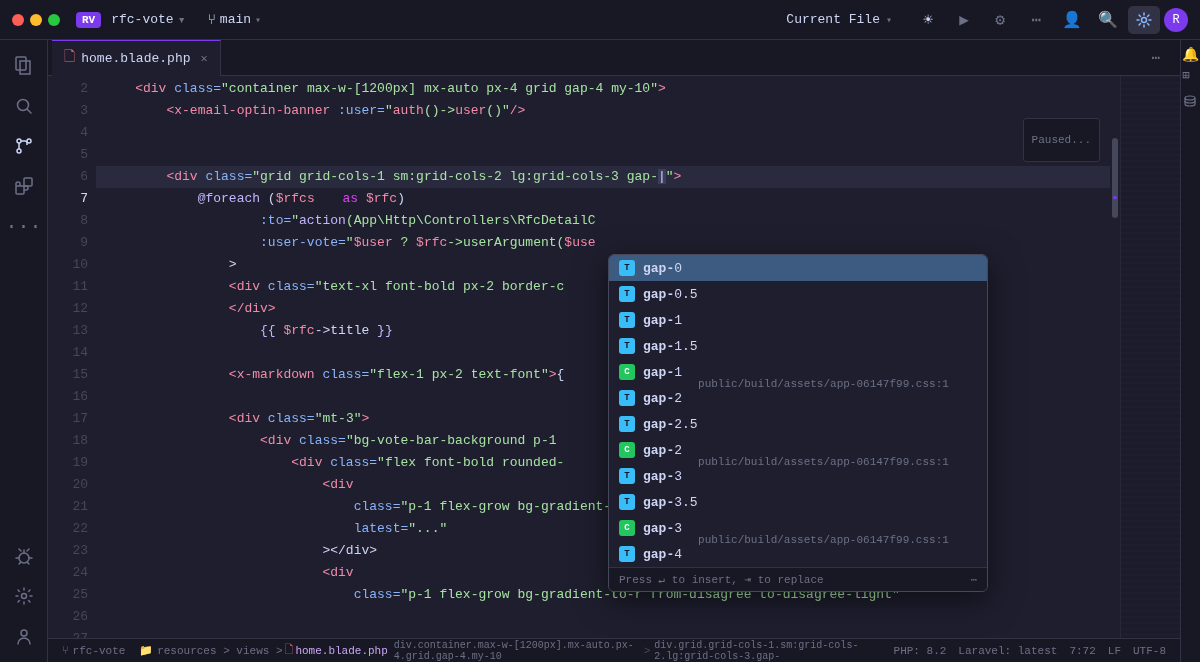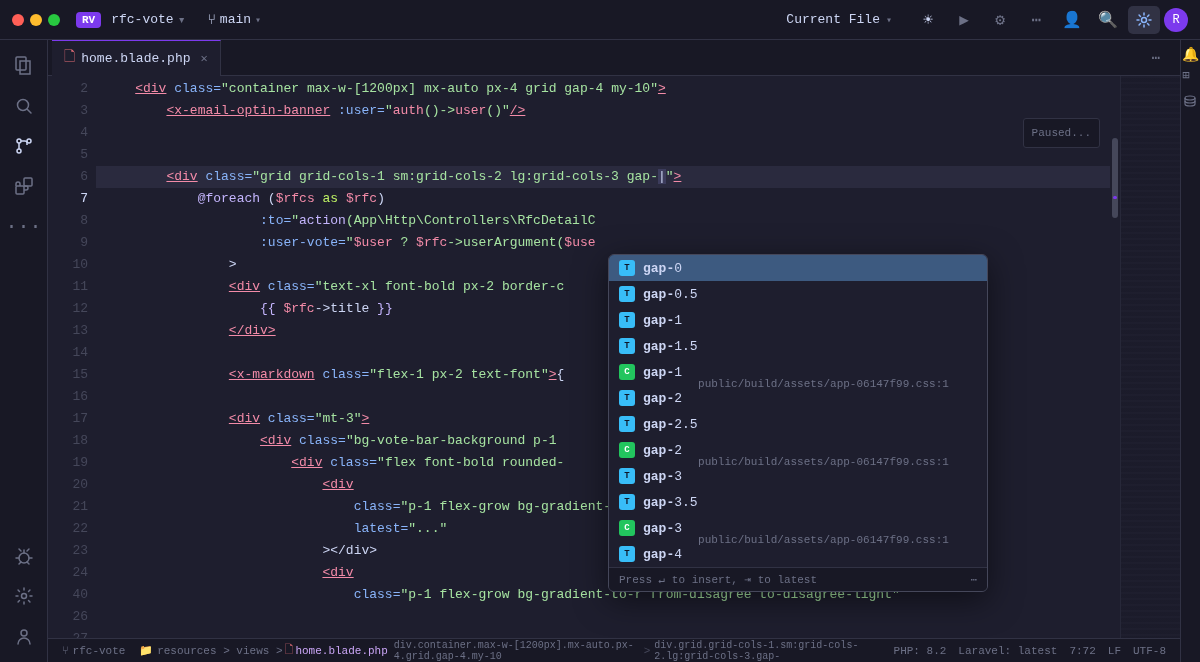--- a/index.html
+++ b/index.html
@@ -205,24 +205,24 @@
       line-height: 22px;
       white-space: pre;
       font-size: 13px;
       padding-left: 8px;
     }
     .code-line.highlighted-line {
       background: #2a2a3e;
     }
 
     
-    .c-tag { color: #f38ba8; text-decoration: underline; }
+    .c-tag { color: #f38ba8; }
     .c-attr { color: #89b4fa; }
     .c-string { color: #a6e3a1; }
-    .c-keyword { color: #bef264; }
+    .c-keyword { color: #d946ef; margin-left: 20px; }
     .c-variable { color: #f38ba8; }
     .c-bracket { color: #cdd6f4; }
     .c-blade { color: #c4b5fd; }
     .c-plain { color: #cdd6f4; }
     .c-highlight { background: #3c3c5c; color: #cdd6f4; }
 
     
     .scrollbar-track {
       width: 10px;
       background: #1e1e2e;
@@ -366,21 +366,21 @@
 
     
     .paused-badge {
       position: absolute;
       right: 80px;
       top: 42px;
       background: #181825;
       border: 1px solid #313244;
       color: #6c7086;
       font-size: 11px;
-      padding: 8px 8px;
+      padding: 15px 8px;
       border-radius: 3px;
     }
   </style>
 </head>
 <body>
 
 <div class="titlebar">
   <div class="traffic-lights">
     <div class="traffic-light tl-red"></div>
     <div class="traffic-light tl-yellow"></div>
@@ -505,38 +505,38 @@
         <span class="ln">15</span>
         <span class="ln">16</span>
         <span class="ln">17</span>
         <span class="ln">18</span>
         <span class="ln">19</span>
         <span class="ln">20</span>
         <span class="ln">21</span>
         <span class="ln">22</span>
         <span class="ln">23</span>
         <span class="ln">24</span>
-        <span class="ln">40</span>
+        <span class="ln">25</span>
         <span class="ln">26</span>
         <span class="ln">27</span>
       </div>
 
       <div class="code-area">
         <div class="code-line">    <span class="c-tag">&lt;div</span> <span class="c-attr">class=</span><span class="c-string">"container max-w-[1200px] mx-auto px-4 grid gap-4 my-10"</span><span class="c-tag">&gt;</span></div>
         <div class="code-line">        <span class="c-tag">&lt;x-email-optin-banner</span> <span class="c-attr">:user=</span><span class="c-string">"<span class="c-variable">auth</span>()-&gt;<span class="c-variable">user</span>()"</span><span class="c-tag">/&gt;</span></div>
         <div class="code-line"> </div>
         <div class="code-line"> </div>
         <div class="code-line highlighted-line">        <span class="c-tag">&lt;div</span> <span class="c-attr">class=</span><span class="c-string">"grid grid-cols-1 sm:grid-cols-2 lg:grid-cols-3 gap-<span class="c-highlight">|</span>"</span><span class="c-tag">&gt;</span></div>
         <div class="code-line">            <span class="c-blade">@foreach</span> <span class="c-bracket">(</span><span class="c-variable">$rfcs</span> <span class="c-keyword">as</span> <span class="c-variable">$rfc</span><span class="c-bracket">)</span></div>
         <div class="code-line">                    <span class="c-attr">:to=</span><span class="c-string">"<span class="c-blade">action</span>(App\Http\Controllers\RfcDetailC</span></div>
         <div class="code-line">                    <span class="c-attr">:user-vote=</span><span class="c-string">"<span class="c-variable">$user</span> ? <span class="c-variable">$rfc</span>-&gt;userArgument(<span class="c-variable">$use</span></span></div>
         <div class="code-line">                <span class="c-plain">&gt;</span></div>
         <div class="code-line">                <span class="c-tag">&lt;div</span> <span class="c-attr">class=</span><span class="c-string">"text-xl font-bold px-2 border-c</span></div>
+        <div class="code-line">                <span class="c-tag">&lt;/div&gt;</span></div>
         <div class="code-line">                    <span class="c-blade">{{</span> <span class="c-variable">$rfc</span>-&gt;title <span class="c-blade">}}</span></div>
-        <div class="code-line">                <span class="c-tag">&lt;/div&gt;</span></div>
         <div class="code-line"> </div>
         <div class="code-line">                <span class="c-tag">&lt;x-markdown</span> <span class="c-attr">class=</span><span class="c-string">"flex-1 px-2 text-font"</span><span class="c-tag">&gt;</span><span class="c-plain">{</span></div>
         <div class="code-line"> </div>
         <div class="code-line">                <span class="c-tag">&lt;div</span> <span class="c-attr">class=</span><span class="c-string">"mt-3"</span><span class="c-tag">&gt;</span></div>
         <div class="code-line">                    <span class="c-tag">&lt;div</span> <span class="c-attr">class=</span><span class="c-string">"bg-vote-bar-background p-1</span></div>
         <div class="code-line">                        <span class="c-tag">&lt;div</span> <span class="c-attr">class=</span><span class="c-string">"flex font-bold rounded-</span></div>
         <div class="code-line">                            <span class="c-tag">&lt;div</span></div>
         <div class="code-line">                                <span class="c-attr">class=</span><span class="c-string">"p-1 flex-grow bg-gradient-to-r from-agree to-agree-light"</span></div>
         <div class="code-line">                                <span class="c-attr">latest=</span><span class="c-string">"..."</span></div>
         <div class="code-line">                            <span class="c-plain">&gt;&lt;/div&gt;</span></div>
@@ -599,21 +599,21 @@
         <div class="autocomplete-item">
           <span class="ac-icon ac-icon-green">C</span>
           <span class="ac-label"><span class="match">gap-</span>3</span>
           <span class="ac-source">public/build/assets/app-06147f99.css:1</span>
         </div>
         <div class="autocomplete-item">
           <span class="ac-icon ac-icon-tw">T</span>
           <span class="ac-label"><span class="match">gap-</span>4</span>
         </div>
         <div class="autocomplete-footer">
-          <span>Press ↵ to insert, ⇥ to latest</span>
+          <span>Press ↵ to insert, ⇥ to replace</span>
           <span>⋯</span>
         </div>
       </div>
 
     </div>
 
     <div class="status-bar">
       <div class="status-left">
         <div class="status-item">
           <span style="margin-right:4px">⑂</span>

